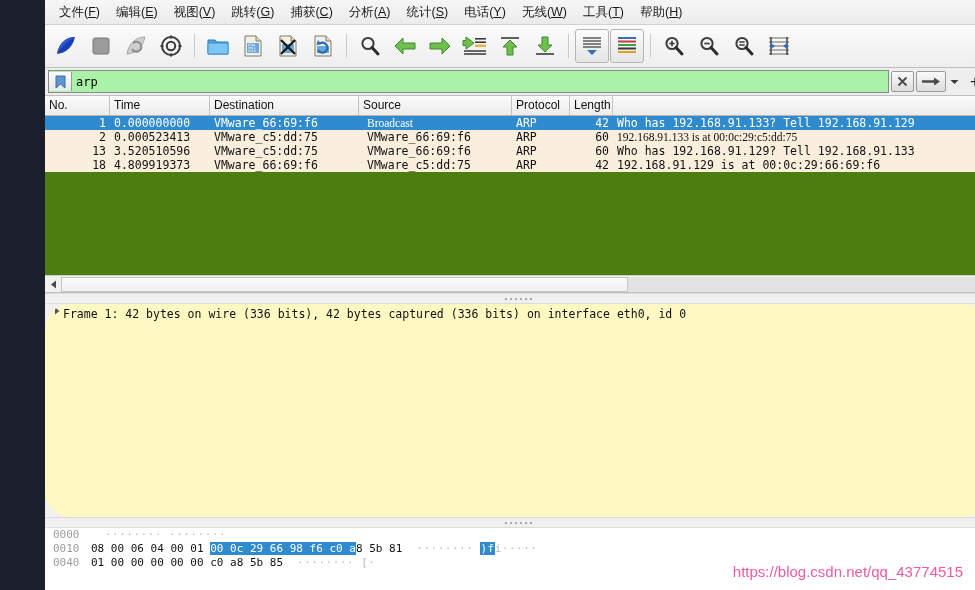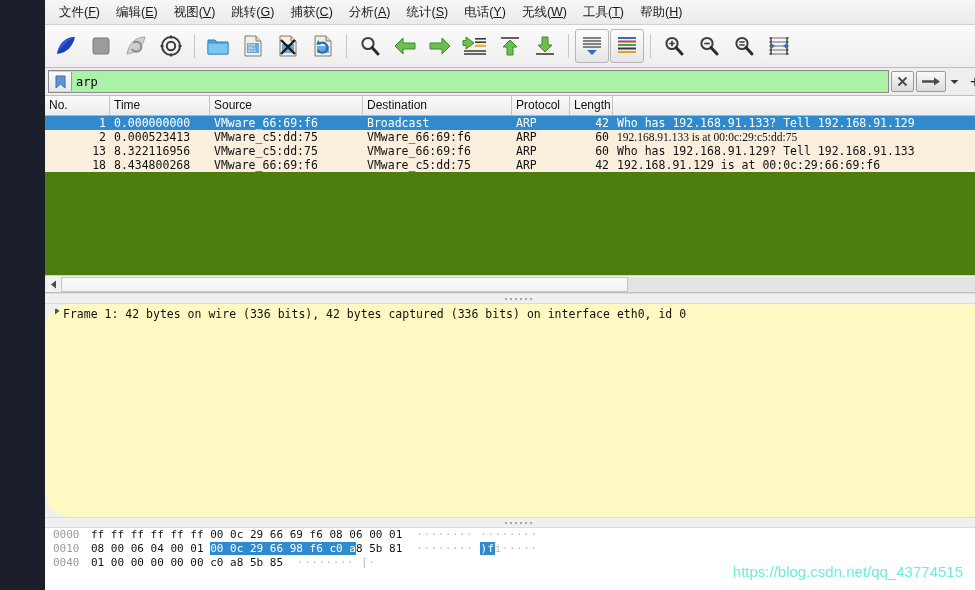--- a/index.html
+++ b/index.html
@@ -112,21 +112,21 @@
   .hbytes { color:#111; }
   .hbytes .hl { background:#2f8ace; color:#fff; }
   .hascii { color:#111; margin-left:14px; letter-spacing:0.5px; }
   .hascii .hl { background:#2f8ace; color:#fff; }
   .hascii .dot { color:#b9b9b9; }
 
   
   .vscroll { position:absolute; right:0; top:19px; width:13px; bottom:16px; background:#f3f3f3;
              border-left:1px solid #d5d5d5; }
 
-  .watermark { position:absolute; right:12px; bottom:10px; color:#5eead4; font-size:15px;
+  .watermark { position:absolute; right:12px; bottom:10px; color:#ec4899; font-size:15px;
                font-family:"Liberation Sans", sans-serif; opacity:0.9; pointer-events:none;
                white-space:nowrap; }
 </style>
 </head>
 <body>
 
 <div id="root">
 
   <div class="bg-desktop"></div>
   <div class="bg-blue"></div>
@@ -369,56 +369,56 @@
             <path d="M0.5 1 L4.5 5 L8.5 1 Z" fill="#3a3a3a"></path>
           </svg>
       </div>
       <div class="plus-btn">+</div>
     </div>
 
     <div class="packet-pane">
       <div class="plist-head" id="plist-head">
           <div class="ph" style="width: 65px;">No.</div>
           <div class="ph" style="width: 100px;">Time</div>
+          <div class="ph" style="width: 149px;">Destination</div>
           <div class="ph" style="width: 153px;">Source</div>
-          <div class="ph" style="width: 149px;">Destination</div>
           <div class="ph" style="width: 58px;">Protocol</div>
           <div class="ph" style="width: 43px;">Length</div>
         </div>
       <div class="plist-body" id="plist-body">
           <div class="prow sel">
             <div class="pc num" style="width: 65px;">1</div>
             <div class="pc " style="width: 100px;">0.000000000</div>
             <div class="pc " style="width: 153px;">VMware_66:69:f6</div>
-            <div class="pc " style="width: 149px;">Broadcast</div>
+            <div class="pc " style="width: 149px; font-family: Liberation Serif, serif;">Broadcast</div>
             <div class="pc " style="width: 58px;">ARP</div>
             <div class="pc len" style="width: 43px;">42</div>
             <div class="pc " style="width: 365px; flex: 1 1 auto;">Who has 192.168.91.133? Tell 192.168.91.129</div>
           </div>
           <div class="prow">
             <div class="pc num" style="width: 65px;">2</div>
             <div class="pc " style="width: 100px;">0.000523413</div>
             <div class="pc " style="width: 153px;">VMware_c5:dd:75</div>
             <div class="pc " style="width: 149px;">VMware_66:69:f6</div>
             <div class="pc " style="width: 58px;">ARP</div>
             <div class="pc len" style="width: 43px;">60</div>
             <div class="pc " style="width: 365px; flex: 1 1 auto; font-family: Liberation Serif, serif;">192.168.91.133 is at 00:0c:29:c5:dd:75</div>
           </div>
           <div class="prow">
             <div class="pc num" style="width: 65px;">13</div>
-            <div class="pc " style="width: 100px;">8.322116956</div>
+            <div class="pc " style="width: 100px;">3.520510596</div>
             <div class="pc " style="width: 153px;">VMware_c5:dd:75</div>
             <div class="pc " style="width: 149px;">VMware_66:69:f6</div>
             <div class="pc " style="width: 58px;">ARP</div>
             <div class="pc len" style="width: 43px;">60</div>
             <div class="pc " style="width: 365px; flex: 1 1 auto;">Who has 192.168.91.129? Tell 192.168.91.133</div>
           </div>
           <div class="prow">
             <div class="pc num" style="width: 65px;">18</div>
-            <div class="pc " style="width: 100px;">8.434800268</div>
+            <div class="pc " style="width: 100px;">4.809919373</div>
             <div class="pc " style="width: 153px;">VMware_66:69:f6</div>
             <div class="pc " style="width: 149px;">VMware_c5:dd:75</div>
             <div class="pc " style="width: 58px;">ARP</div>
             <div class="pc len" style="width: 43px;">42</div>
             <div class="pc " style="width: 365px; flex: 1 1 auto;">192.168.91.129 is at 00:0c:29:66:69:f6</div>
           </div>
         </div>
       <div class="vscroll"></div>
       <div class="hscroll">
         <div class="hs-arrow">
@@ -466,21 +466,20 @@
           <i></i>
           <i></i>
           <i></i>
           <i></i>
       </div>
     </div>
 
     <div class="hex-pane" id="hex-pane">
         <div class="hrow">
           <span class="hoff">0000</span>
-          <span class="hbytes">ff ff ff ff ff ff 00 0c  29 66 69 f6 08 06 00 01</span>
           <span class="hascii"><span class="dot">········ ········</span></span>
         </div>
         <div class="hrow">
           <span class="hoff">0010</span>
           <span class="hbytes">08 00 06 04 00 01 <span class="hl">00 0c  29 66 98 f6 c0 a</span>8 5b 81</span>
           <span class="hascii"><span class="dot">········ </span><span class="hl">)f</span><span class="dot">i·····</span></span>
         </div>
         <div class="hrow">
           <span class="hoff">0040</span>
           <span class="hbytes">01 00 00 00 00 00 c0 a8  5b 85</span>

